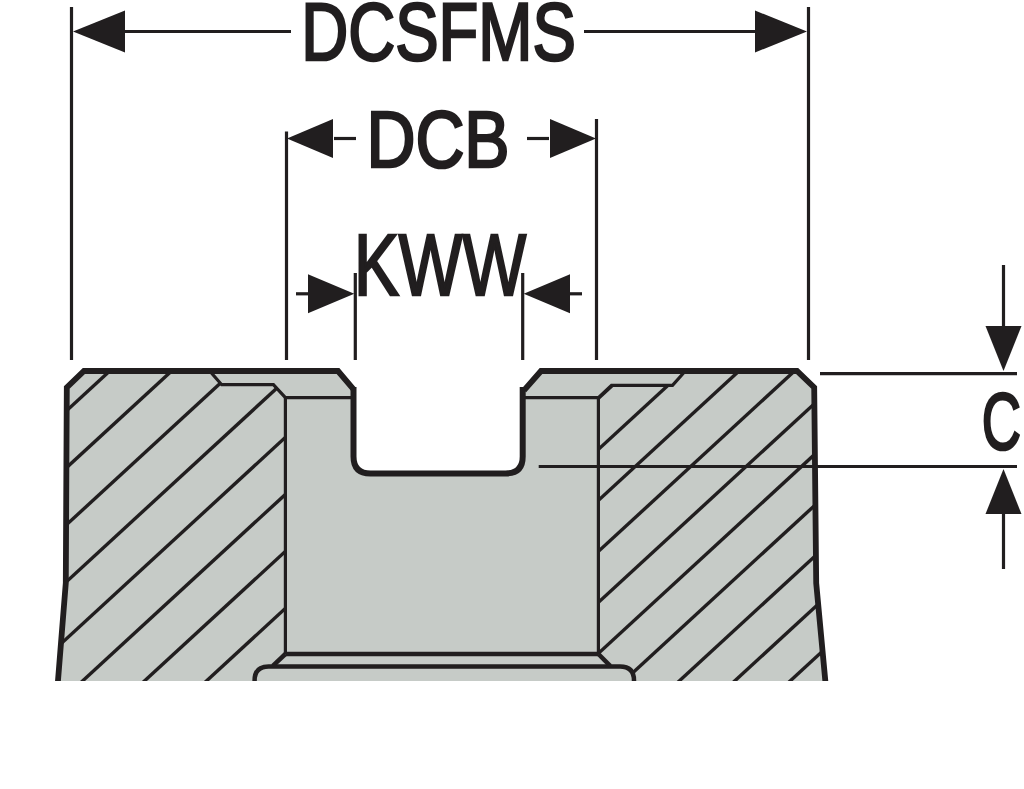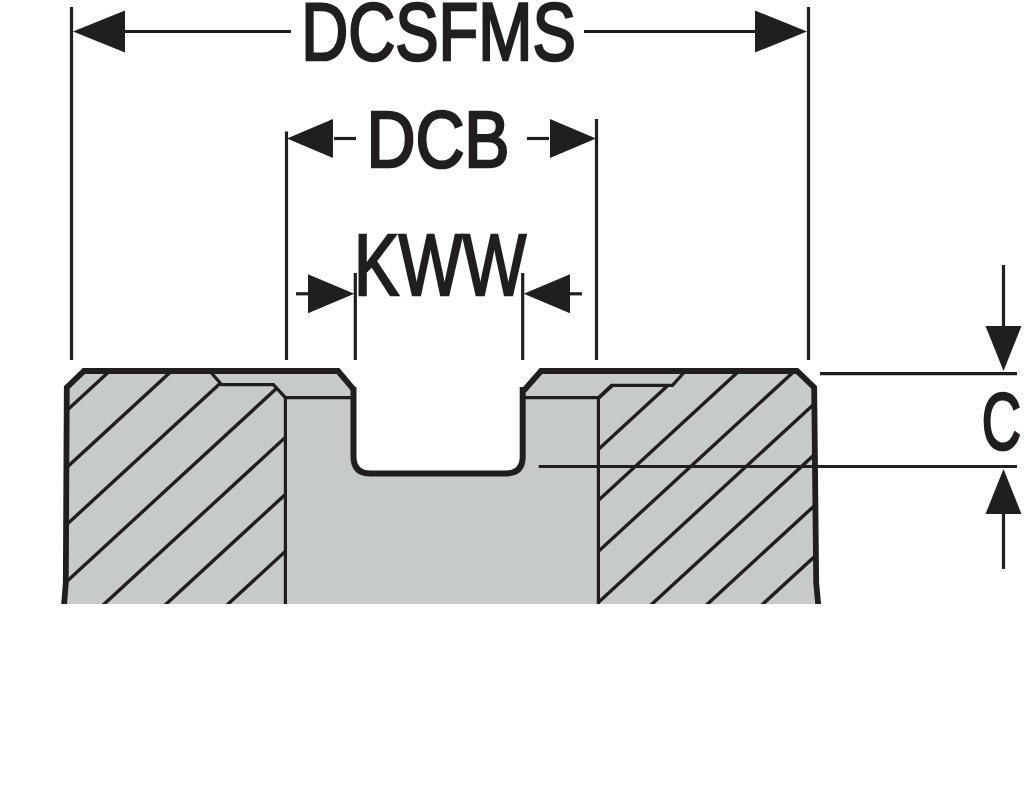--- a/index.html
+++ b/index.html
@@ -1,16 +1,16 @@
 <!DOCTYPE html>
 <html><head>
 <meta charset="utf-8">
 <style>
   html,body{margin:0;padding:0;background:#ffffff;}
-  #stage{position:relative;width:1024px;height:604px;background:#ffffff;overflow:hidden;}
+  #stage{position:relative;width:1024px;height:681px;background:#ffffff;overflow:hidden;}
   svg{position:absolute;left:0;top:0;}
   text{font-family:"Liberation Sans", sans-serif; fill:#211e1f;}
 </style>
 </head>
 <body>
 <div id="stage">
 <svg width="1024" height="789" viewBox="0 0 1024 789">
   <defs>
     <clipPath id="hatchL">
       <path d="M 84,371 L 211,373 L 221.7,384.7 L 273.4,384.7 L 285.4,397.7 L 285.4,654 L 273,665.5 L 268.6,666.5 L 258,670 L 254.6,680.5 L 254.6,752.5 L 252.3,752.5 L 235.5,780.5 L 235.5,782 L 48,782 L 50,780.5 L 65.8,583 L 67,387.5 Z"></path>

